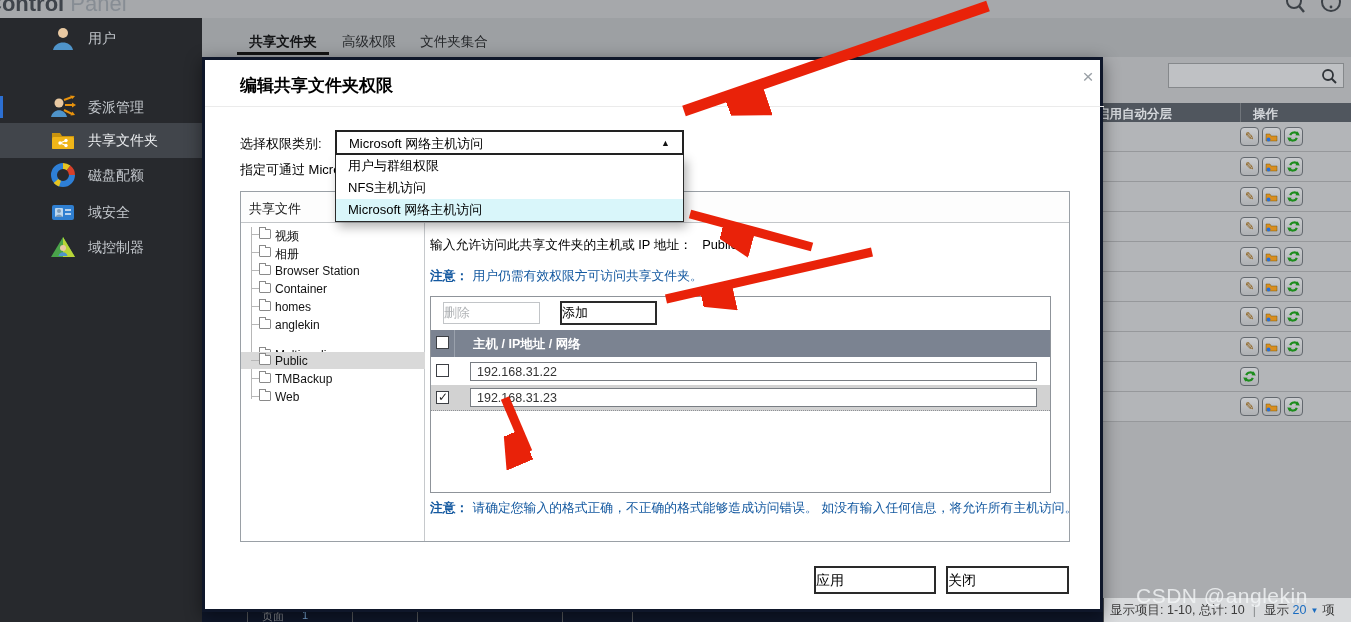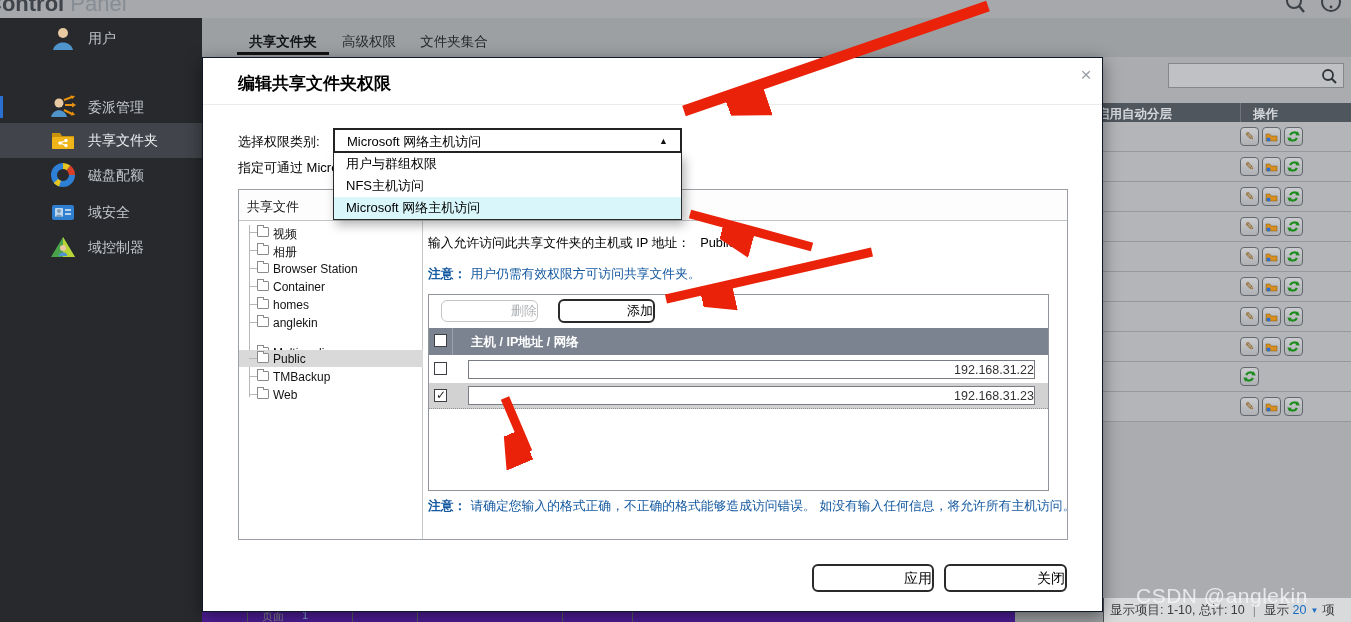--- a/index.html
+++ b/index.html
@@ -35,26 +35,26 @@
   .iconbtn{position:absolute;top:5px;width:19px;height:19px;border:1px solid #63686e;border-radius:4px;
     background:linear-gradient(#cbcdd0,#aeb0b3);display:flex;align-items:center;justify-content:center;cursor:pointer;}
   .iconbtn.p1{left:137px}.iconbtn.p2{left:159px}.iconbtn.p3{left:181px}
   .editglyph{font-size:11px;color:#8a5a10;line-height:1;}
   
   .status{left:1103px;top:598px;width:248px;height:24px;background:#d8dadc;border-left:1px solid #4c4e51;
     display:flex;align-items:center;font-size:12.5px;color:#3c3c3c;padding-left:6px;white-space:nowrap;}
   .status .sep{margin:0 8px;color:#8a8d90;}
   .status .blue{color:#1a6cc0;}
   .status .caret{color:#1a6cc0;font-size:8px;margin:0 4px;cursor:pointer;}
-  .bstrip{left:202px;top:612px;width:813px;height:10px;background:#4c1d95;overflow:hidden;text-align:right;}
+  .bstrip{left:202px;top:612px;width:901px;height:10px;background:#0f172a;overflow:hidden;text-align:right;}
   .bstrip .vd{position:absolute;top:0;width:1px;height:10px;background:#55585b;}
   .bstrip .pg{position:absolute;top:-3px;font-size:11px;color:#86898d;}
   .watermark{left:1136px;top:584px;font-size:21px;color:rgba(244,246,248,.8);letter-spacing:.5px;z-index:45;}
   
-  .dialog{left:202px;top:57px;width:901px;height:555px;background:#fff;border:1px solid #0f172a;
+  .dialog{left:202px;top:57px;width:901px;height:555px;background:#fff;border:3px solid #0f172a;
     box-shadow:0 4px 16px rgba(0,0,0,.45);z-index:20;}
   .dtitle{left:35px;top:14px;font-size:17px;font-weight:700;color:#000;}
   .dclose{left:872px;top:6px;width:22px;height:22px;font-size:19px;color:#9aa0a6;text-align:center;line-height:22px;cursor:pointer;}
   .dsep{left:0;top:46px;width:899px;height:1px;background:#ebebeb;}
   .permlabel{left:35px;top:75px;font-size:13px;color:#000;}
   .ddbtn{left:130px;top:70px;width:349px;height:25px;border:2px solid #222;background:#fff;cursor:pointer;z-index:6;}
   .ddbtn .v{position:absolute;left:12px;top:3px;font-size:13px;color:#000;}
   .ddbtn .ar{position:absolute;right:12px;top:6px;font-size:9px;color:#111;}
   .ddlist{left:130px;top:95px;width:349px;border:1px solid #2a2a2a;border-top:0;background:#fff;
     box-shadow:3px 5px 10px rgba(0,0,0,.3);z-index:5;}
@@ -72,32 +72,32 @@
   .titem .f{position:absolute;left:18px;top:3px;width:12px;height:10px;border:1px solid #8a8a8a;background:#fff;border-radius:1px;}
   .titem .f::before{content:"";position:absolute;left:-1px;top:-3px;width:5px;height:2px;border:1px solid #8a8a8a;border-bottom:0;background:#fff;}
   .titem .n{position:absolute;left:34px;top:2px;font-size:12px;color:#111;white-space:nowrap;}
   .iplabel{left:225px;top:177px;font-size:12.8px;color:#000;}
   .iplabel .pv{margin-left:10px;}
   .bluenote{font-size:12.8px;color:#1459a0;}
   .bluenote .pf{font-weight:700;margin-right:4px;}
   .note1{left:225px;top:208px;}
   .note2{left:225px;top:440px;white-space:nowrap;}
   .innerbox{left:225px;top:236px;width:621px;height:197px;border:1px solid #8f949a;background:#fff;}
-  .btn{position:absolute;background:#fff;font-size:13px;text-align:right;cursor:pointer;border-radius:6px;}
+  .btn{position:absolute;background:#fff;font-size:13px;text-align:left;cursor:pointer;}
   .btn-del{left:12px;top:5px;width:97px;height:22px;line-height:20px;border:1px solid #c2c5c8;color:#b0b3b6;}
   .btn-add{left:129px;top:4px;width:97px;height:24px;line-height:20px;border:2px solid #2a2a2a;color:#000;}
   .theader{position:absolute;left:0;top:33px;width:619px;height:27px;background:#7b8391;}
   .theader .dv{position:absolute;left:23px;top:0;width:1px;height:27px;background:#9aa1ac;}
   .theader .tl{position:absolute;left:42px;top:6px;font-size:12.5px;font-weight:700;color:#fff;}
   .cb{position:absolute;width:13px;height:13px;border:1px solid #3c3f44;background:#fff;cursor:pointer;}
   .cb.on::after{content:"✓";position:absolute;left:1px;top:-2px;font-size:12px;color:#222;}
   .hrow1{position:absolute;left:0;top:60px;width:619px;height:28px;background:#fff;}
   .hrow2{position:absolute;left:0;top:88px;width:619px;height:26px;background:#d2d2d2;border-bottom:1px dotted #8e9196;}
   .ipinput{position:absolute;left:39px;width:567px;height:19px;border:1px solid #787d83;background:#fff;
-    font-size:12.5px;color:#333;padding:0 0 0 6px;font-family:"Liberation Sans","DejaVu Sans",sans-serif;text-align:right;}
+    font-size:12.5px;color:#333;padding:0 0 0 6px;font-family:"Liberation Sans","DejaVu Sans",sans-serif;}
   .btn-apply{left:609px;top:506px;width:122px;height:28px;line-height:24px;border:2px solid #2a2a2a;font-size:14px;}
   .btn-close{left:741px;top:506px;width:123px;height:28px;line-height:24px;border:2px solid #2a2a2a;font-size:14px;}
   .arrows{left:0;top:0;z-index:60;pointer-events:none;}
 </style>
 </head>
 <body>
 
 <div id="canvas">
 
   <div class="abs topstrip">

